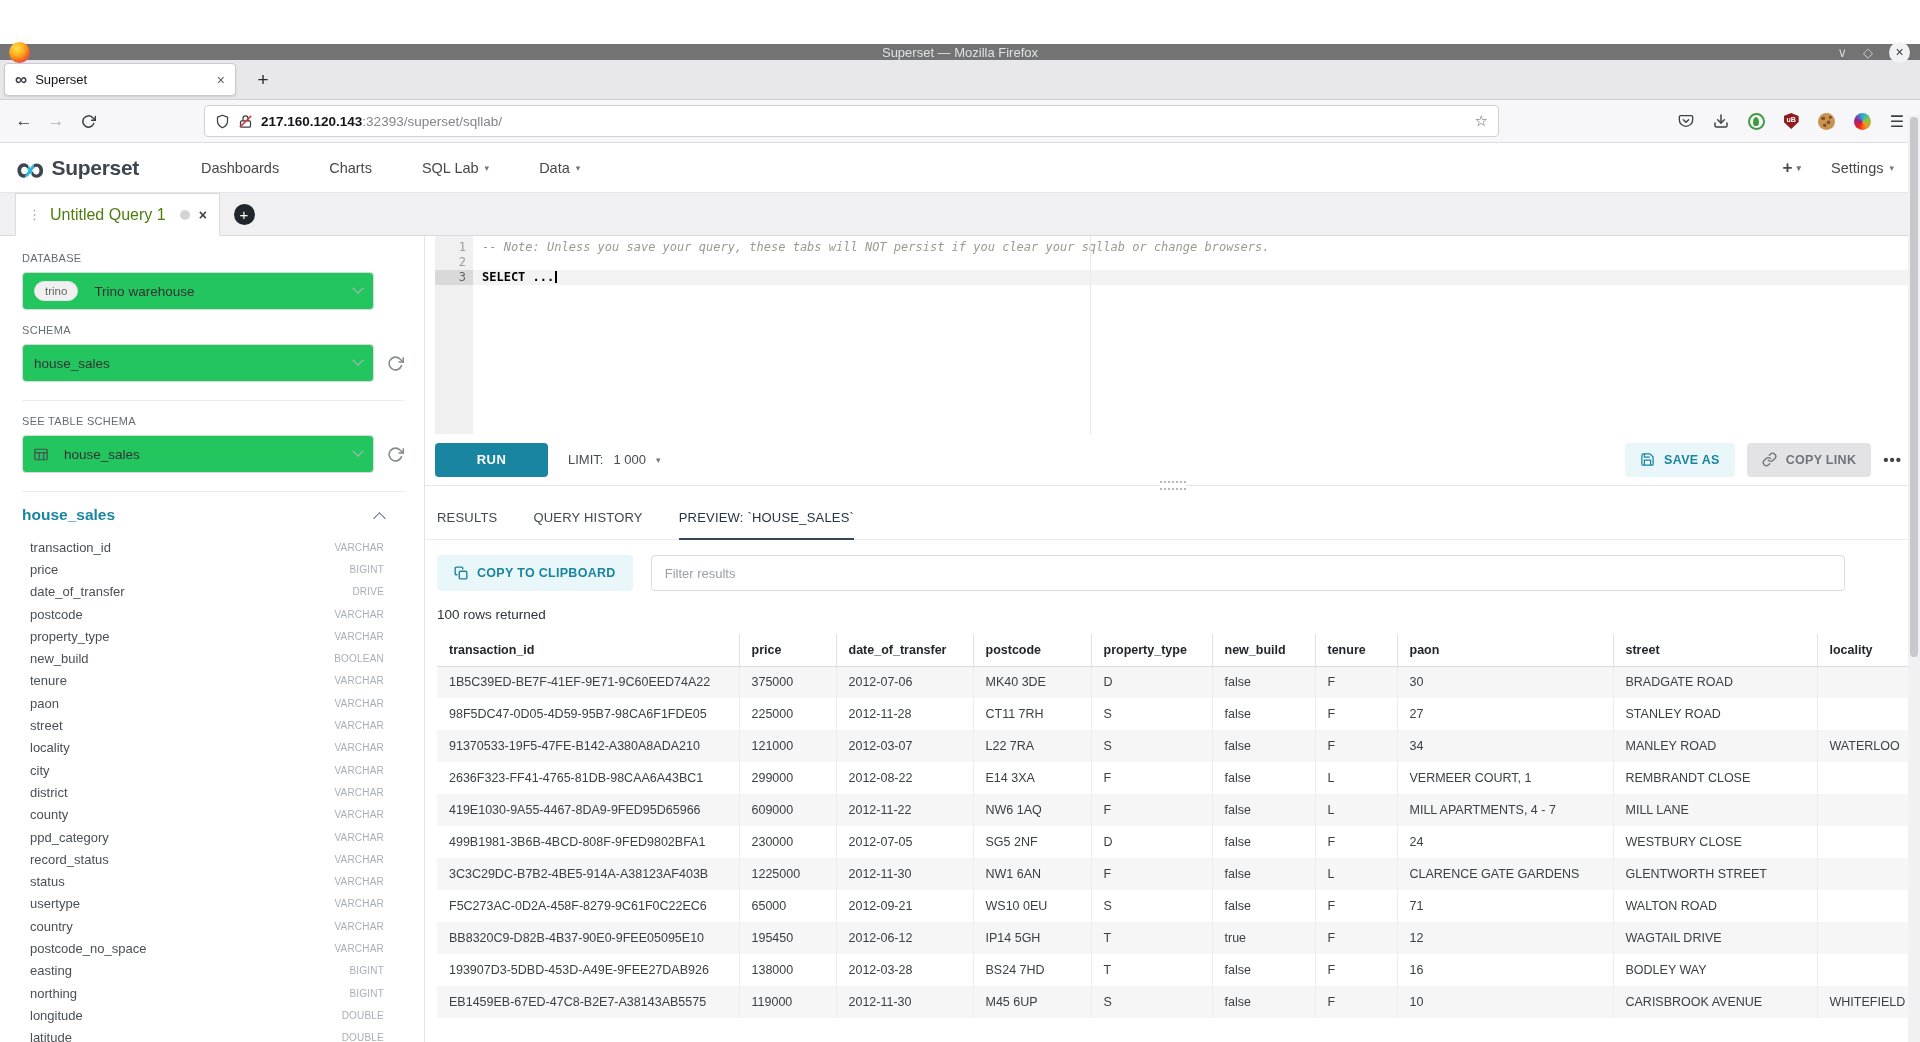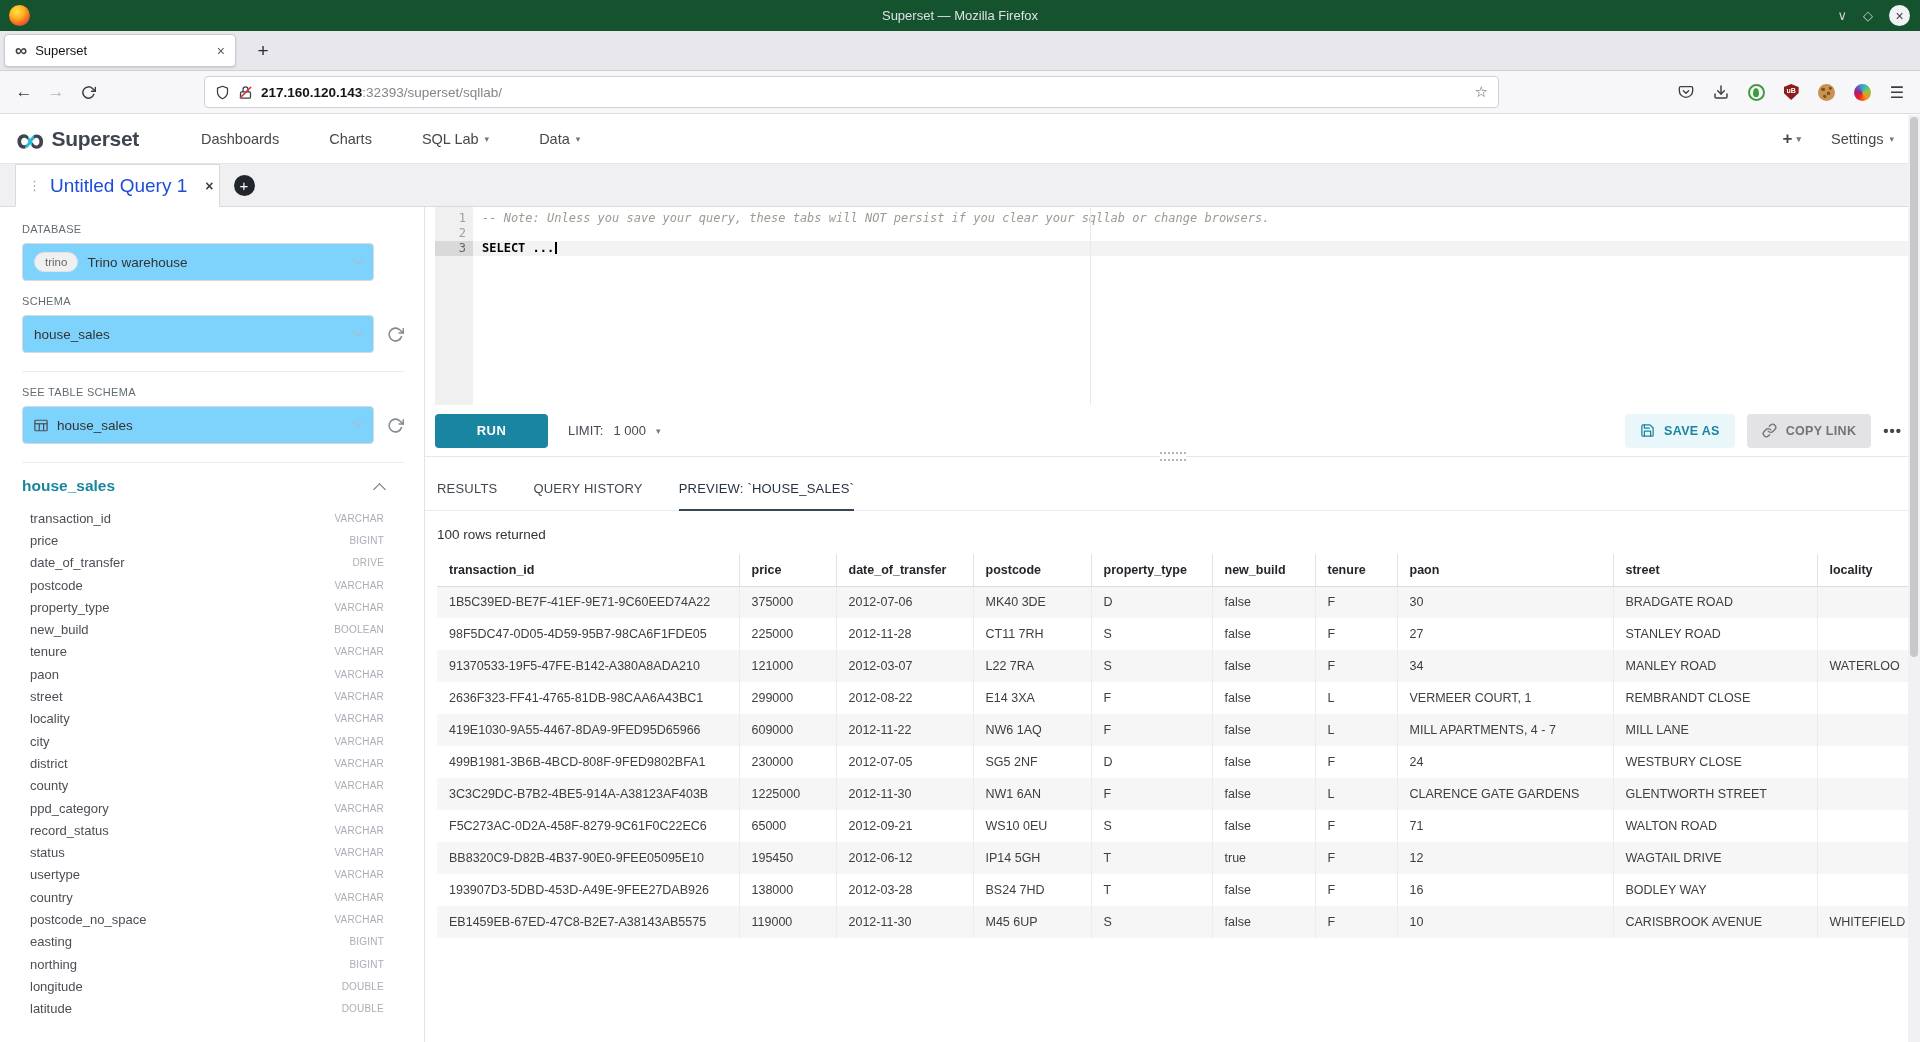--- a/index.html
+++ b/index.html
@@ -1,20 +1,20 @@
 <!DOCTYPE html>
 <html><head>
 <meta charset="utf-8">
 <style>
   * { margin:0; padding:0; box-sizing:border-box; }
   body { font-family:"Liberation Sans", sans-serif; background:#888; }
   .screen { position:relative; width:1920px; height:1042px; background:#fff; overflow:hidden; }
 
   
-  .titlebar { height:31px; background:#14532d; display:flex; align-items:center; position:relative; }
+  .titlebar { height:16px; background:#737373; display:flex; align-items:center; position:relative;margin-top:44px; }
   .ff-logo { width:21px; height:21px; margin-left:9px; border-radius:50%;
     background:radial-gradient(circle at 38% 30%, #ffe14d 0%, #ffb31f 35%, #f26d1f 62%, #d9327a 90%); }
   .titlebar-title { position:absolute; left:50%; transform:translateX(-50%); color:#dde1e5; font-size:13px; }
   .win-controls { margin-left:auto; display:flex; align-items:center; gap:16px; margin-right:10px; }
   .win-glyph { color:#ced3d9; font-size:13px; line-height:1; cursor:default; }
   .win-close { width:21px; height:21px; background:#f1f2f4; color:#3a3f45; border-radius:50%;
     display:flex; align-items:center; justify-content:center; font-size:14px; }
 
   
   .tabstrip { height:40px; background:#e8e8ec; border-bottom:1px solid #cfcfd4; display:flex; align-items:center; }
@@ -61,34 +61,34 @@
   .ss-link { display:flex; align-items:center; gap:6px; }
   .caret { font-size:9px; color:#777; }
   .ss-nav-right { margin-left:auto; margin-right:26px; display:flex; align-items:center; gap:30px; font-size:14.5px; color:#484848; }
   .plus-item { font-size:17px; font-weight:bold; display:flex; align-items:center; gap:4px; }
 
   
   .qtabstrip { height:43px; background:#f0f0f2; border-bottom:1px solid #d9d9de; display:flex; align-items:stretch; }
   .qtab { width:205px; margin-left:15px; background:#fff; border:1px solid #d9d9de; border-bottom:1px solid #fff; margin-bottom:-1px;
     display:flex; align-items:center; gap:9px; padding:0 12px; }
   .qtab-drag { color:#9aa0a6; font-size:13px; }
-  .qtab-label { font-size:19px; color:#1d4ed8; flex:1; white-space:nowrap; }
+  .qtab-label { font-size:16px; color:#4d7c0f; flex:1; white-space:nowrap; }
   .qtab-dot { width:10px; height:10px; border-radius:50%; background:#d4d4d6; }
   .qtab-close { color:#3c4043; font-size:14px; font-weight:bold; }
   .qtab-add-tile { width:48px; display:flex; align-items:center; justify-content:center; }
   .qtab-add { width:21px; height:21px; border-radius:50%; background:#20262c; color:#fff; font-size:15px;
     display:flex; align-items:center; justify-content:center; line-height:1; }
 
   
   .main { display:flex; height:835px; }
   .sidebar { width:425px; border-right:1px solid #e3e3e6; padding:14px 20px 0 22px; background:#fff; flex-shrink:0; }
   .fld-label { font-size:11px; color:#636c72; letter-spacing:.3px; margin:14px 0 8px; }
   .fld-label.first { margin-top:2px; }
-  .select { width:352px; height:38px; border:1px solid #d9d9d9; border-radius:4px; background:#7dd3fc;
-    display:flex; align-items:center; padding:0 11px; gap:9px; }
+  .select { width:352px; height:38px; border:1px solid #d9d9d9; border-radius:4px; background:#22c55e;
+    display:flex; align-items:center; padding:0 11px; gap:16px; }
   .select-value { font-size:13.5px; color:#333; }
   .chev { width:8px; height:8px; border-right:1.6px solid #b4b8bf; border-bottom:1.6px solid #b4b8bf;
     transform:rotate(45deg) translate(-2px,-2px); margin-left:auto; }
   .pill { background:#f0f0f0; border:1px solid #e3e3e3; border-radius:11px; padding:3px 10px; font-size:11.5px; color:#666; }
   .select-row { display:flex; align-items:center; gap:13px; }
   .refresh-btn { color:#858b90; display:flex; }
   .sb-divider { border:none; border-top:1px solid #ececee; margin:18px 0 4px; }
   .tbl-title-row { display:flex; align-items:center; margin-top:14px; width:362px; }
   .tbl-title { font-size:15.5px; font-weight:bold; color:#1a85a0; }
   .chev-up { width:9px; height:9px; border-right:1.6px solid #5d6b7a; border-bottom:1.6px solid #5d6b7a;
@@ -484,20 +484,30 @@
       <div class="splitter">
         <div class="drag-dots"></div>
       </div>
 
       <div class="south-tabs">
         <span class="s-tab">RESULTS</span>
         <span class="s-tab">QUERY HISTORY</span>
         <span class="s-tab active">PREVIEW: `HOUSE_SALES`</span>
       </div>
 
+      <div class="copy-row">
+        <button class="btn-clipboard">
+          <svg class="icn" width="14" height="14" viewBox="0 0 24 24" fill="none" stroke="#1a85a0" stroke-width="2.4" stroke-linecap="round" stroke-linejoin="round">
+              <rect x="9" y="9" width="13" height="13" rx="2"></rect>
+              <path d="M5 15H4a2 2 0 0 1-2-2V4a2 2 0 0 1 2-2h9a2 2 0 0 1 2 2v1"></path>
+            </svg>
+          <span>COPY TO CLIPBOARD</span>
+        </button>
+        <input class="filter-input" type="text" placeholder="Filter results" style="">
+      </div>
 
       <div class="row-count">100 rows returned</div>
 
       <div class="grid">
         <table class="results">
           <colgroup>
             <col style="width:302px">
               <col style="width:97px">
               <col style="width:137px">
               <col style="width:118px">

